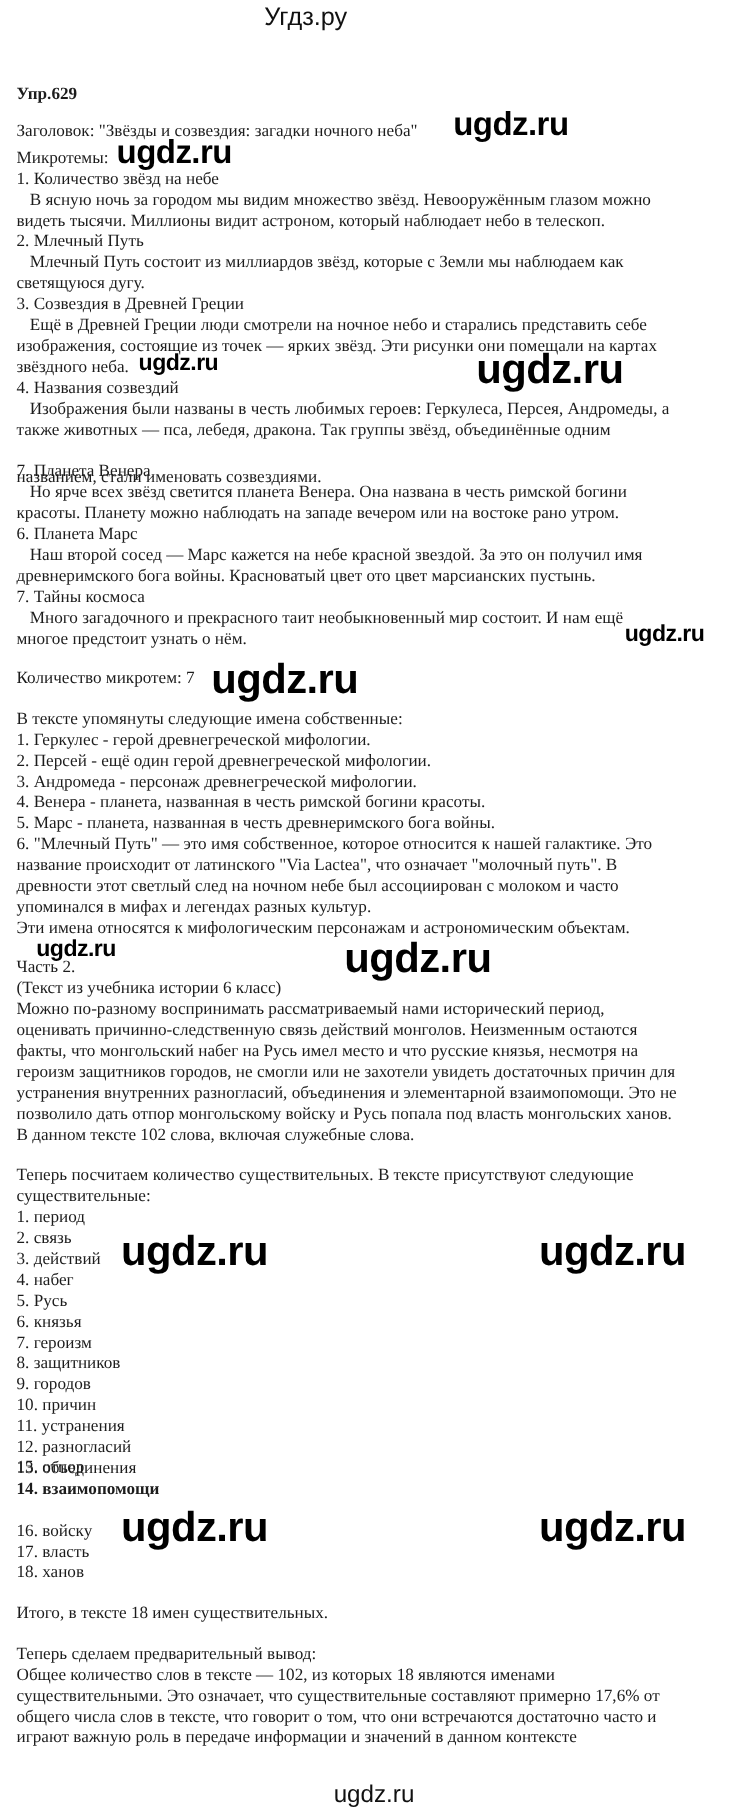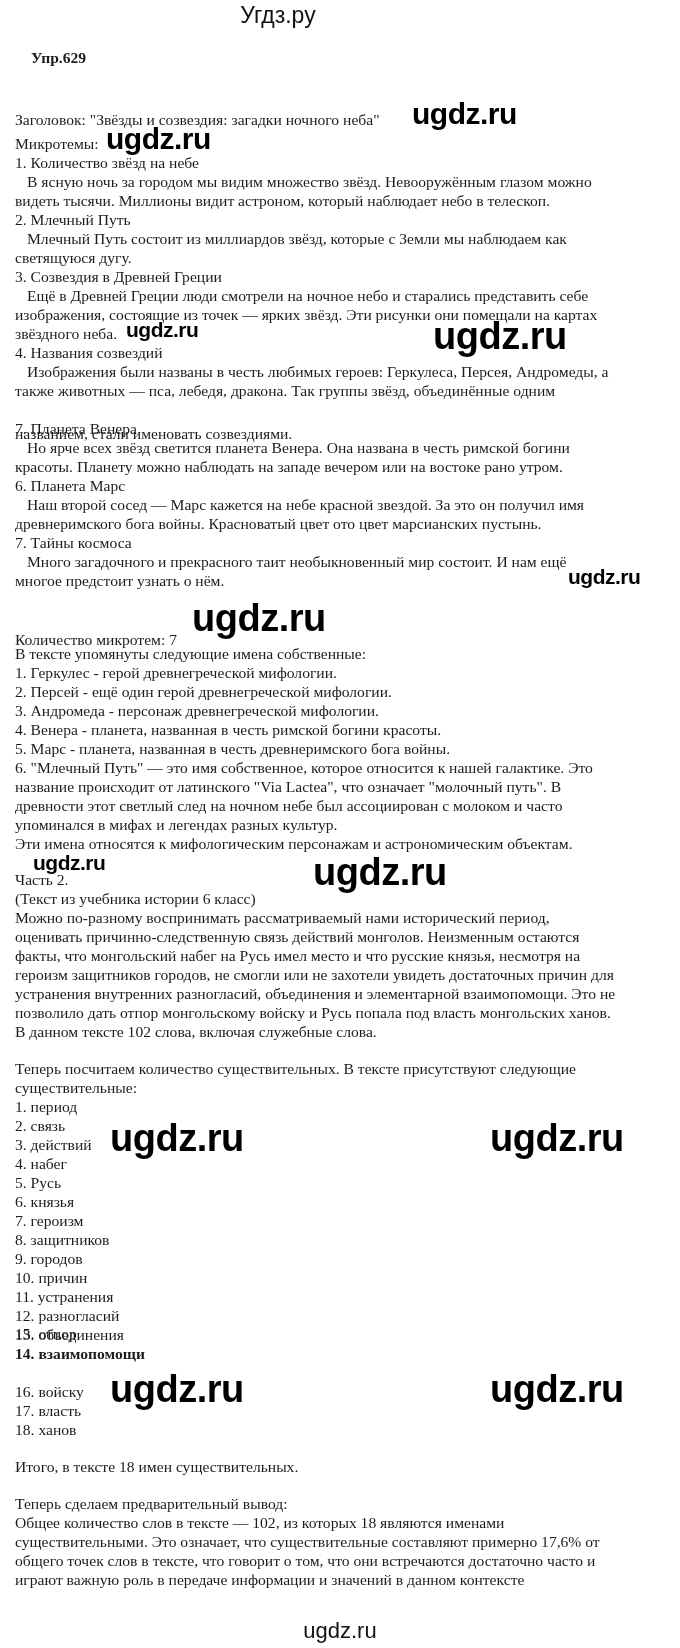--- a/index.html
+++ b/index.html
@@ -20,21 +20,21 @@
   .wm-sm { font-size: 21px; }
   .footer { position: absolute; left: 0; width: 680px; top: 1618px; text-align: center;
     font-family: "Liberation Sans", sans-serif; font-size: 22px; color: #111; }
 </style>
 </head>
 <body>
 
 <div class="site-title">Угдз.ру</div>
 
 <div class="doc">
-  <div class="ln bold" style="top:48px;margin-left:16px;">Упр.629</div>
+  <div class="ln bold" style="top:76px;">Упр.629</div>
   <div class="ln" style="top:110px;">Заголовок: "Звёзды и созвездия: загадки ночного неба"</div>
   <div class="ln" style="top:134px;">Микротемы:</div>
 
   <div class="ln" style="top:153px;">1. Количество звёзд на небе</div>
   <div class="ln ind" style="top:172px;">В ясную ночь за городом мы видим множество звёзд. Невооружённым глазом можно</div>
   <div class="ln" style="top:191px;">видеть тысячи. Миллионы видит астроном, который наблюдает небо в телескоп.</div>
 
   <div class="ln" style="top:210px;">2. Млечный Путь</div>
   <div class="ln ind" style="top:229px;">Млечный Путь состоит из миллиардов звёзд, которые с Земли мы наблюдаем как</div>
   <div class="ln" style="top:248px;">светящуюся дугу.</div>
@@ -54,21 +54,21 @@
   <div class="ln" style="top:457px;">красоты. Планету можно наблюдать на западе вечером или на востоке рано утром.</div>
 
   <div class="ln" style="top:476px;">6. Планета Марс</div>
   <div class="ln ind" style="top:495px;">Наш второй сосед — Марс кажется на небе красной звездой. За это он получил имя</div>
   <div class="ln" style="top:514px;">древнеримского бога войны. Красноватый цвет ото цвет марсианских пустынь.</div>
 
   <div class="ln" style="top:533px;">7. Тайны космоса</div>
   <div class="ln ind" style="top:552px;">Много загадочного и прекрасного таит необыкновенный мир состоит. И нам ещё</div>
   <div class="ln" style="top:571px;">многое предстоит узнать о нём.</div>
 
-  <div class="ln" style="top:630px;">Количество микротем: 7</div>
+  <div class="ln" style="top:607px;">Количество микротем: 7</div>
 
   <div class="ln" style="top:644px;">В тексте упомянуты следующие имена собственные:</div>
   <div class="ln" style="top:663px;">1. Геркулес - герой древнегреческой мифологии.</div>
   <div class="ln" style="top:682px;">2. Персей - ещё один герой древнегреческой мифологии.</div>
   <div class="ln" style="top:701px;">3. Андромеда - персонаж древнегреческой мифологии.</div>
   <div class="ln" style="top:720px;">4. Венера - планета, названная в честь римской богини красоты.</div>
   <div class="ln" style="top:739px;">5. Марс - планета, названная в честь древнеримского бога войны.</div>
   <div class="ln" style="top:758px;">6. "Млечный Путь" — это имя собственное, которое относится к нашей галактике. Это</div>
   <div class="ln" style="top:777px;">название происходит от латинского "Via Lactea", что означает "молочный путь". В</div>
   <div class="ln" style="top:796px;">древности этот светлый след на ночном небе был ассоциирован с молоком и часто</div>
@@ -105,21 +105,21 @@
   <div class="ln" style="top:1324px;">15. отпор</div>
   <div class="ln" style="top:1382px;">16. войску</div>
   <div class="ln" style="top:1401px;">17. власть</div>
   <div class="ln" style="top:1420px;">18. ханов</div>
 
   <div class="ln" style="top:1457px;">Итого, в тексте 18 имен существительных.</div>
 
   <div class="ln" style="top:1494px;">Теперь сделаем предварительный вывод:</div>
   <div class="ln" style="top:1513px;">Общее количество слов в тексте — 102, из которых 18 являются именами</div>
   <div class="ln" style="top:1532px;">существительными. Это означает, что существительные составляют примерно 17,6% от</div>
-  <div class="ln" style="top:1551px;">общего точек слов в тексте, что говорит о том, что они встречаются достаточно часто и</div>
+  <div class="ln" style="top:1551px;">общего числа слов в тексте, что говорит о том, что они встречаются достаточно часто и</div>
   <div class="ln" style="top:1570px;">играют важную роль в передаче информации и значений в данном контексте</div>
 </div>
 
 <div class="wm wm-mid" style="left:412px; top:97px;">ugdz.ru</div>
 <div class="wm wm-mid" style="left:106px; top:122px;">ugdz.ru</div>
 <div class="wm wm-sm" style="left:126px; top:318px;">ugdz.ru</div>
 <div class="wm wm-big" style="left:433px; top:315px;">ugdz.ru</div>
 <div class="wm wm-sm" style="left:568px; top:565px;">ugdz.ru</div>
 <div class="wm wm-big" style="left:192px; top:597px;">ugdz.ru</div>
 <div class="wm wm-sm" style="left:33px; top:851px;">ugdz.ru</div>

